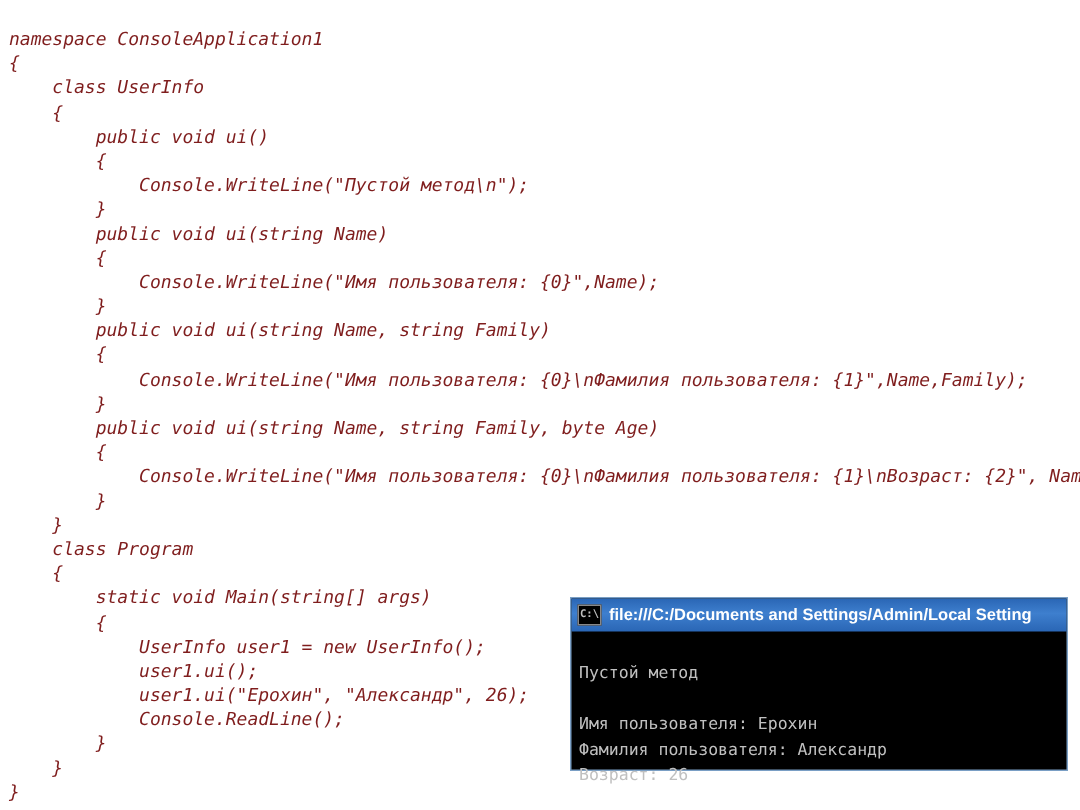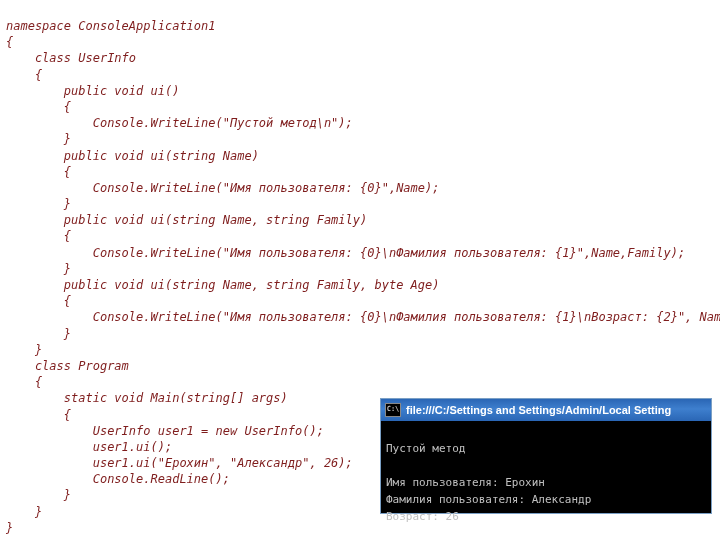--- a/index.html
+++ b/index.html
@@ -94,16 +94,16 @@
             user1.ui();
             user1.ui("Ерохин", "Александр", 26);
             Console.ReadLine();
         }
     }
 }</pre>
 
 <div class="console-window">
   <div class="console-titlebar">
     <span class="console-icon">C:\</span>
-    <span>file:///C:/Settings and Settings/Admin/Local Setting</span>
+    <span>file:///C:/Documents and Settings/Admin/Local Setting</span>
   </div>
   <div class="console-body" id="console-body">Пустой метод<br>&nbsp;<br>Имя пользователя: Ерохин<br>Фамилия пользователя: Александр<br>Возраст: 26</div>
 </div>
 
 </body></html>

